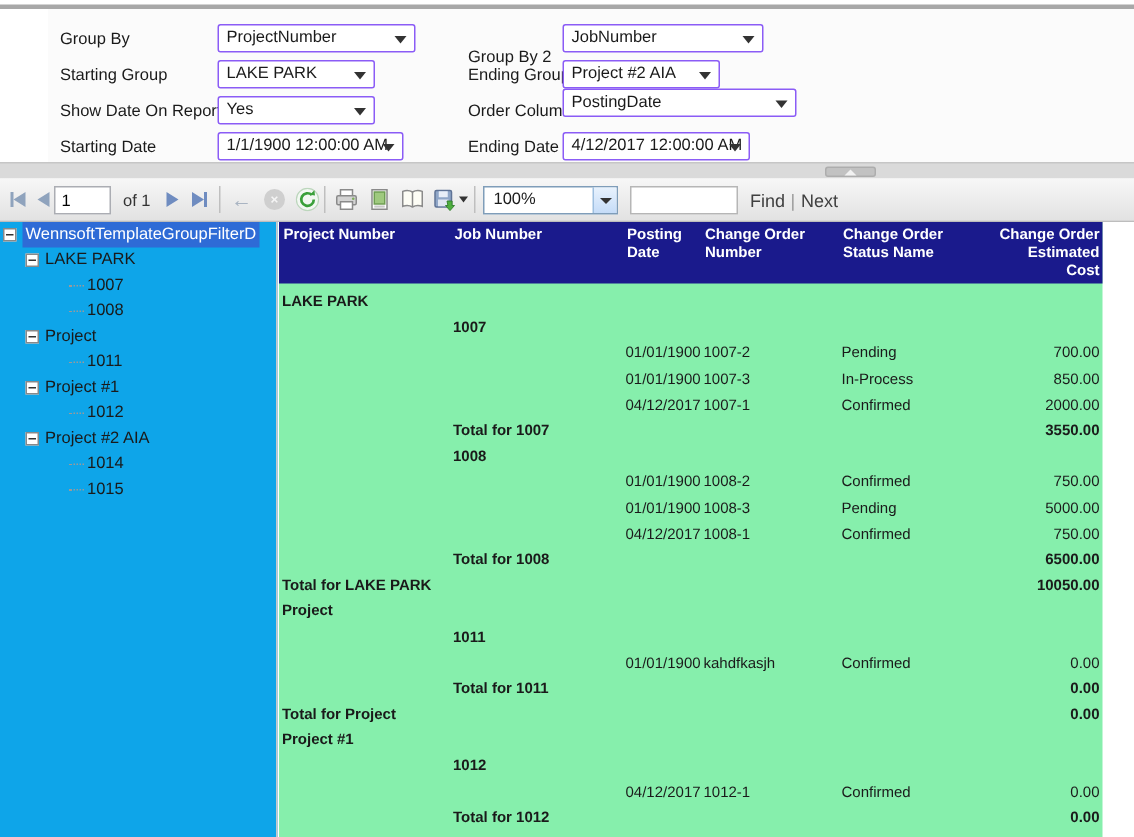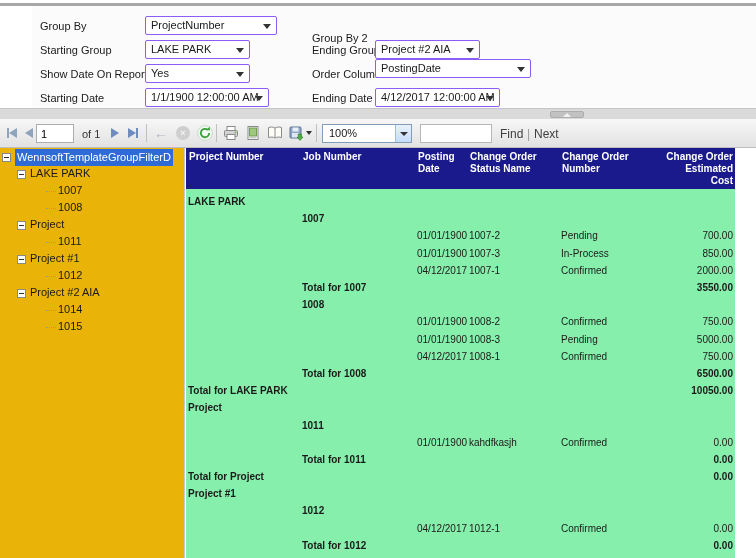--- a/index.html
+++ b/index.html
@@ -52,21 +52,21 @@
     display:flex; align-items:center; justify-content:center; }
   .zoom-combo .btn i { width:0; height:0; border-left:4px solid transparent;
     border-right:4px solid transparent; border-top:4px solid #333; }
   .find-box { position:absolute; left:420px; top:5px; width:72px; height:19px;
     border:1px solid #b6b6b6; background:#fff; font-size:11px; padding:0 4px;
     font-family:"Liberation Sans",sans-serif; }
   .find-link { position:absolute; top:8px; font-size:12px; color:#3f3f3f; cursor:pointer; }
   .find-pipe { position:absolute; top:8px; font-size:12px; color:#9a9a9a; }
 
   
-  .tree-panel { position:absolute; left:0; top:148px; width:185px; height:410px; background:#eab308;
+  .tree-panel { position:absolute; left:0; top:148px; width:185px; height:410px; background:#0ea5e9;
     border-right:1px solid #c8c8c8; font-size:11px; overflow:hidden; }
   .tree-row { position:relative; height:17px; line-height:17px; white-space:nowrap; cursor:pointer; }
   .tree-box { display:inline-block; width:9px; height:9px; border:1px solid #898989; background:#fff;
     position:relative; vertical-align:middle; margin-right:4px; }
   .tree-box::after { content:""; position:absolute; left:1px; top:3px; width:5px; height:1px; background:#333; }
   .tree-root-label { display:inline-block; max-width:158px; overflow:hidden; white-space:nowrap;
     background:#2e6bd6; color:#fff; padding:0 2px; vertical-align:middle; }
   .lvl1 { padding-left:17px; }
   .lvl2 { padding-left:46px; }
   .dotlead { display:inline-block; width:10px; height:1px; border-top:1px dotted #9a9a9a;
@@ -93,20 +93,24 @@
 <div class="top-line"></div>
 
 <div class="param-panel">
 
   <div class="p-label" style="left:8px;top:14px">Group By</div>
   <div class="combo" style="left:113px;top:10px;width:132px">
     <span>ProjectNumber</span>
     <span class="arrow"></span>
   </div>
   <div class="p-label" style="left:280px;top:26px">Group By 2</div>
+  <div class="combo" style="left:343px;top:10px;width:134px">
+    <span>JobNumber</span>
+    <span class="arrow"></span>
+  </div>
 
   <div class="p-label" style="left:8px;top:38px">Starting Group</div>
   <div class="combo" style="left:113px;top:34px;width:105px">
     <span>LAKE PARK</span>
     <span class="arrow"></span>
   </div>
   <div class="p-label" style="left:280px;top:38px">Ending Group</div>
   <div class="combo" style="left:343px;top:34px;width:105px">
     <span>Project #2 AIA</span>
     <span class="arrow"></span>
@@ -239,22 +243,22 @@
       <div class="tree-row lvl2"><span class="dotlead"></span><span>1014</span></div>
       <div class="tree-row lvl2"><span class="dotlead"></span><span>1015</span></div>
     </div>
 </div>
 
 <div class="report">
   <div class="rpt-header">
     <div class="hc">Project Number</div>
     <div class="hc">Job Number</div>
     <div class="hc">Posting Date</div>
+    <div class="hc">Change Order Number</div>
     <div class="hc">Change Order Status Name</div>
-    <div class="hc">Change Order Number</div>
     <div class="hc right">Change Order Estimated Cost</div>
   </div>
   <div class="rpt-body" id="report-rows">
       <div class="rrow bold">
         <div class="cell">LAKE PARK</div>
         <div class="cell"></div>
         <div class="cell"></div>
         <div class="cell"></div>
         <div class="cell"></div>
         <div class="cell right"></div>

